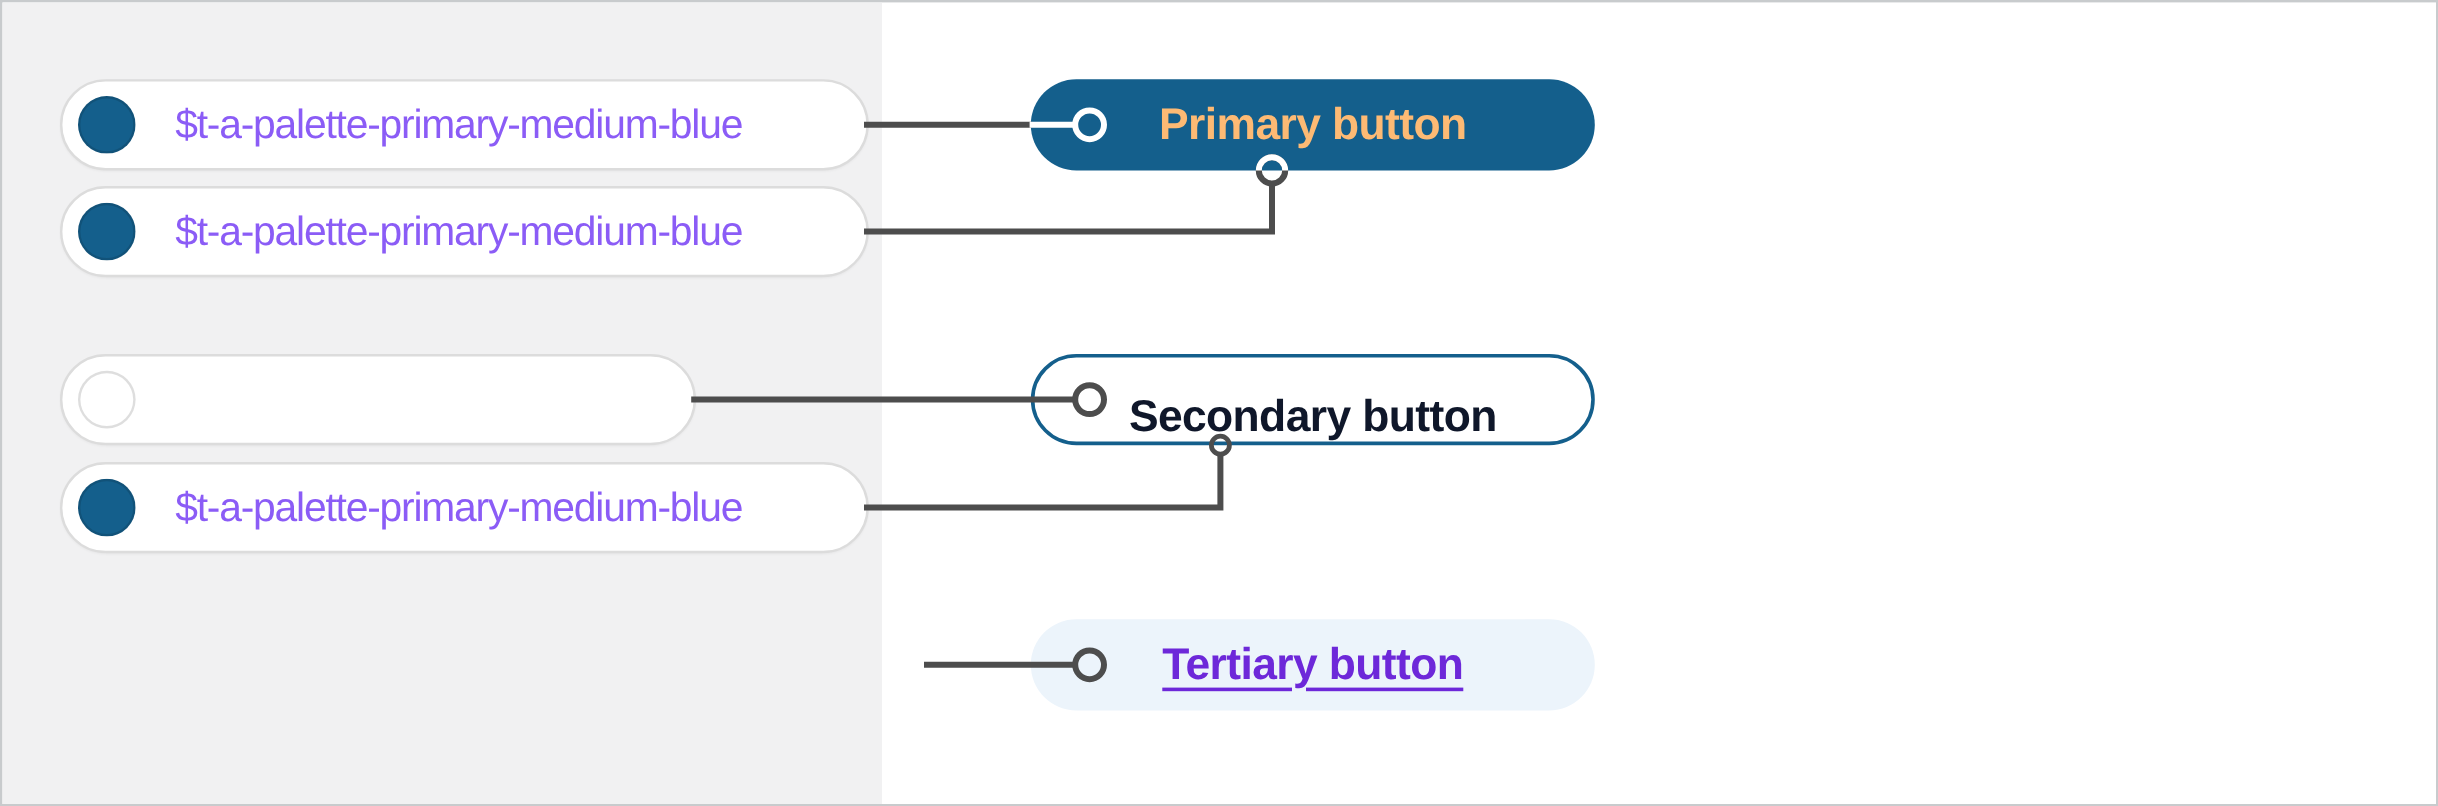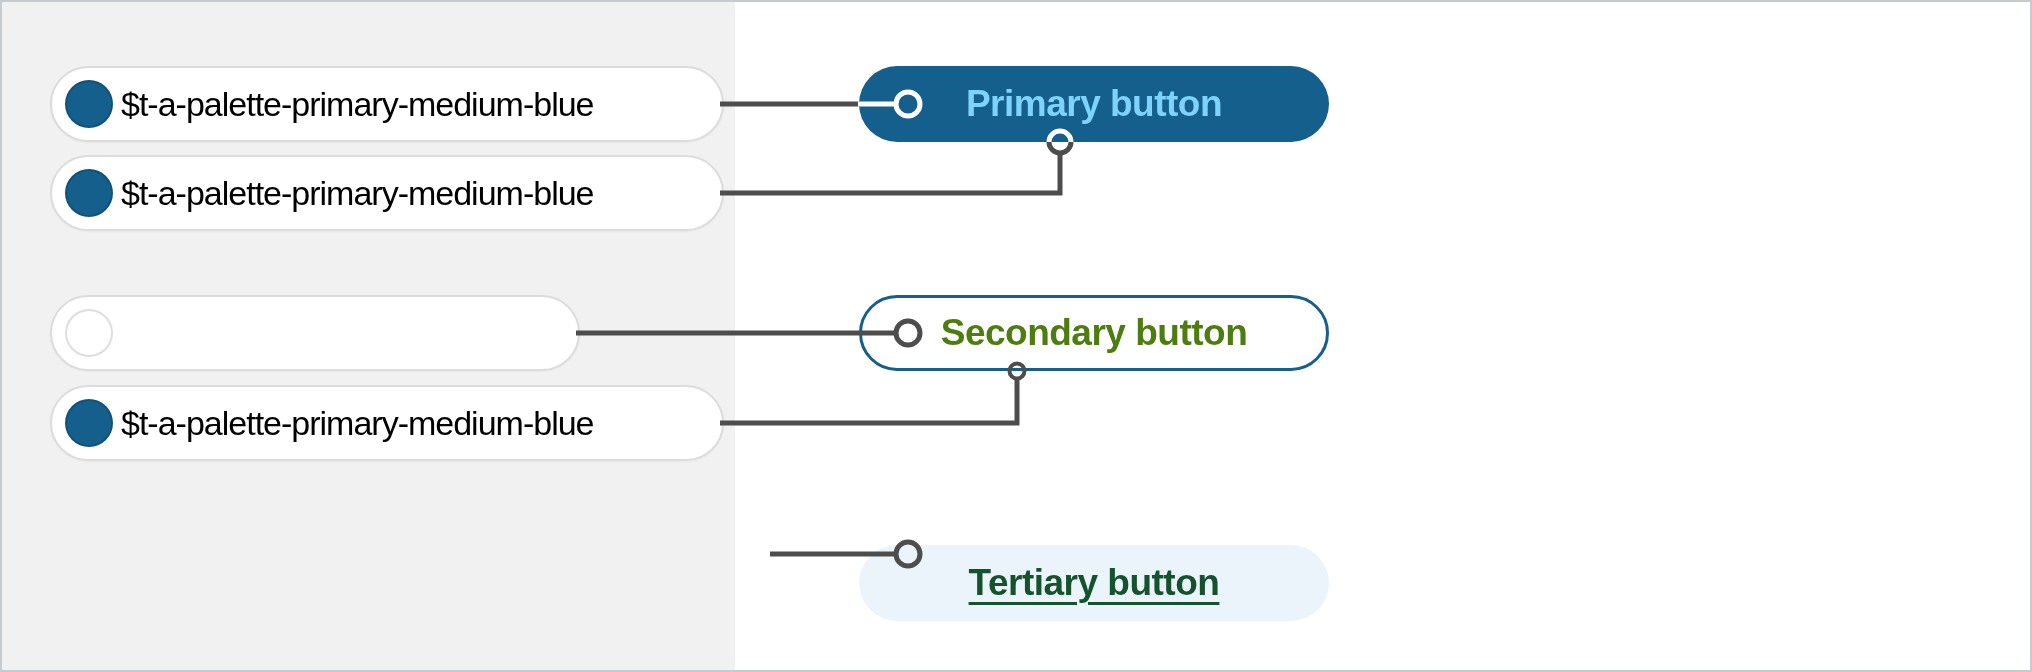--- a/index.html
+++ b/index.html
@@ -42,24 +42,24 @@
   }
   .swatch {
     width: 48px;
     height: 48px;
     border-radius: 50%;
     border: 2px solid rgba(0,0,0,0.13);
     box-sizing: border-box;
     flex: 0 0 auto;
   }
   .tlabel {
-    margin-left: 8px;
+    margin-left: 33px;
     font-size: 34px;
     letter-spacing: -1px;
-    color: #000000;
+    color: #8b5cf6;
     white-space: nowrap;
   }
   
   .btn {
     position: absolute;
     left: 857px;
     width: 470px;
     height: 76px;
     border: none;
     border-radius: 38px;
@@ -68,23 +68,23 @@
     justify-content: center;
     box-sizing: border-box;
     font-family: "Liberation Sans", sans-serif;
     font-weight: bold;
     font-size: 37px;
     letter-spacing: -0.5px;
     cursor: pointer;
     padding: 0;
     z-index: 2;
   }
-  .btn.primary   { background: #145f8c; color: #7dd3fc; text-align: center; }
-  .btn.secondary { background: #ffffff; border: 3px solid #145f8c; color: #4d7c0f; }
-  .btn.tertiary  { background: #ecf4fb; color: #14532d; margin-top: 29px; }
+  .btn.primary   { background: #145f8c; color: #fdba74; text-align: center; }
+  .btn.secondary { background: #ffffff; border: 3px solid #145f8c; color: #0f172a; align-items: flex-end; }
+  .btn.tertiary  { background: #ecf4fb; color: #6d28d9; }
   .btn.tertiary .btn-text {
     text-decoration: underline;
     text-decoration-thickness: 3px;
     text-underline-offset: 7px;
   }
   
   .overlay {
     position: absolute;
     left: 0;
     top: 0;

